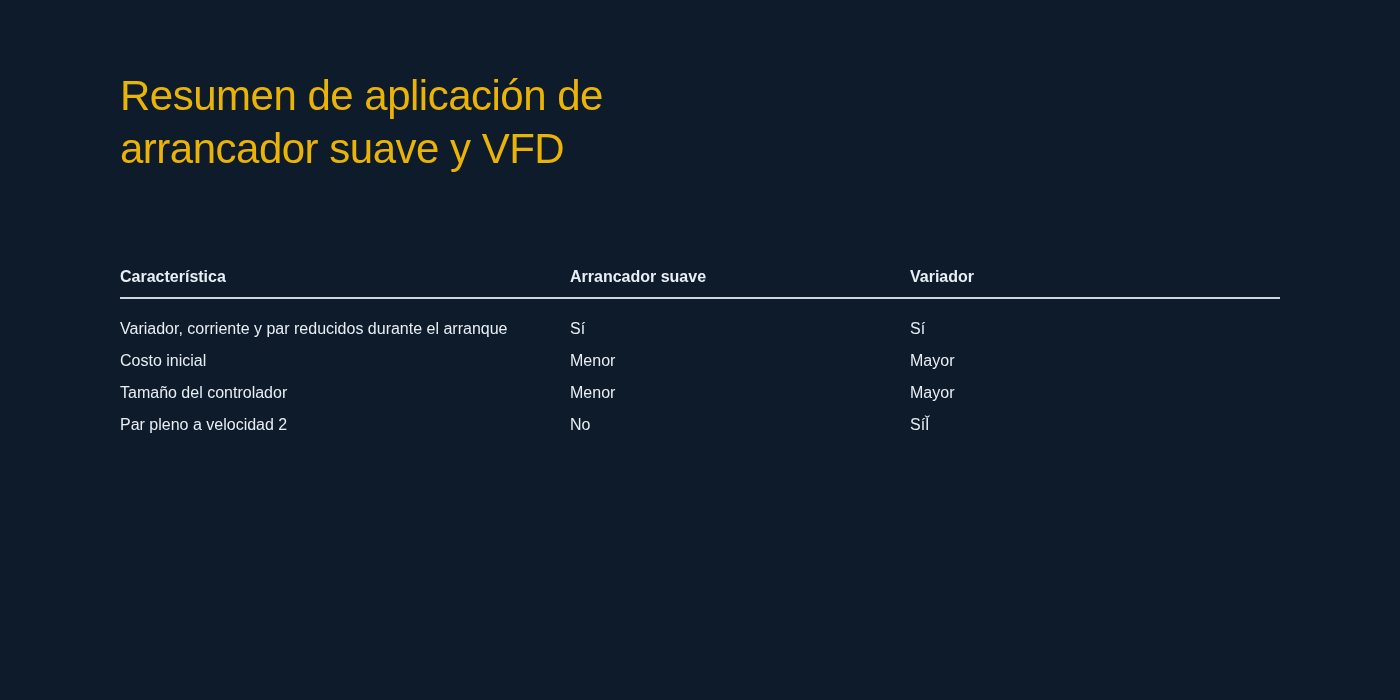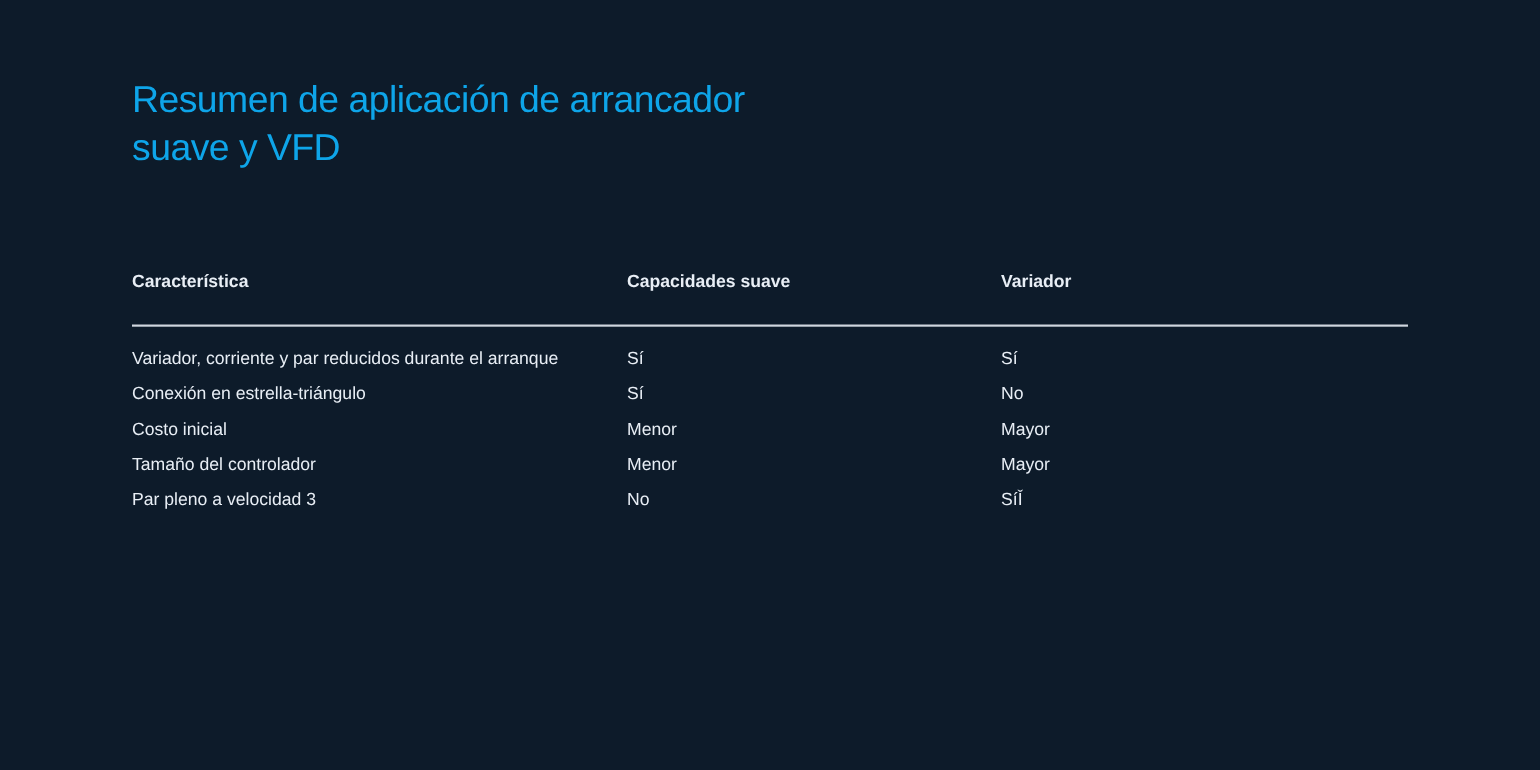--- a/index.html
+++ b/index.html
@@ -9,24 +9,24 @@
   }
   body {
     width: 1400px;
     height: 700px;
     background-color: #0d1b2a;
     color: #e8eef5;
     font-family: -apple-system, BlinkMacSystemFont, "Segoe UI", "Helvetica Neue", Arial, sans-serif;
     padding: 70px 120px 0 120px;
   }
   .title {
-    font-size: 34px;
+    font-size: 42px;
     font-weight: 300;
     line-height: 1.25;
-    color: #0ea5e9;
+    color: #eab308;
     letter-spacing: -0.5px;
     margin-bottom: 90px;
     max-width: 560px;
   }
   .table {
     width: 100%;
     display: table;
     table-layout: fixed;
   }
   .thead, .tbody {
@@ -37,21 +37,21 @@
   }
   .th, .td {
     display: table-cell;
     text-align: left;
     vertical-align: top;
     font-size: 16px;
     line-height: 1.5;
   }
   .th {
     font-weight: 700;
-    padding-bottom: 26px;
+    padding-bottom: 8px;
     border-bottom: 2px solid #cfd6de;
   }
   .tbody .tr:first-child .td {
     padding-top: 18px;
   }
   .td {
     font-weight: 400;
     padding-top: 4px;
     padding-bottom: 4px;
   }
@@ -61,44 +61,39 @@
 </style>
 </head>
 <body>
 
 <h1 class="title">Resumen de aplicación de arrancador suave y VFD</h1>
 
 <div class="table">
   <div class="thead">
     <div class="tr">
       <div class="th col-feature">Característica</div>
-      <div class="th col-soft">Capacidades suave</div>
+      <div class="th col-soft">Arrancador suave</div>
       <div class="th col-vfd">Variador</div>
     </div>
   </div>
   <div class="tbody">
     <div class="tr">
       <div class="td col-feature">Variador, corriente y par reducidos durante el arranque</div>
       <div class="td col-soft">Sí</div>
       <div class="td col-vfd">Sí</div>
-    </div>
-    <div class="tr">
-      <div class="td col-feature">Conexión en estrella-triángulo</div>
-      <div class="td col-soft">Sí</div>
-      <div class="td col-vfd">No</div>
     </div>
     <div class="tr">
       <div class="td col-feature">Costo inicial</div>
       <div class="td col-soft">Menor</div>
       <div class="td col-vfd">Mayor</div>
     </div>
     <div class="tr">
       <div class="td col-feature">Tamaño del controlador</div>
       <div class="td col-soft">Menor</div>
       <div class="td col-vfd">Mayor</div>
     </div>
     <div class="tr">
-      <div class="td col-feature">Par pleno a velocidad 3</div>
+      <div class="td col-feature">Par pleno a velocidad 2</div>
       <div class="td col-soft">No</div>
       <div class="td col-vfd">SíǏ</div>
     </div>
   </div>
 </div>
 
 </body></html>

